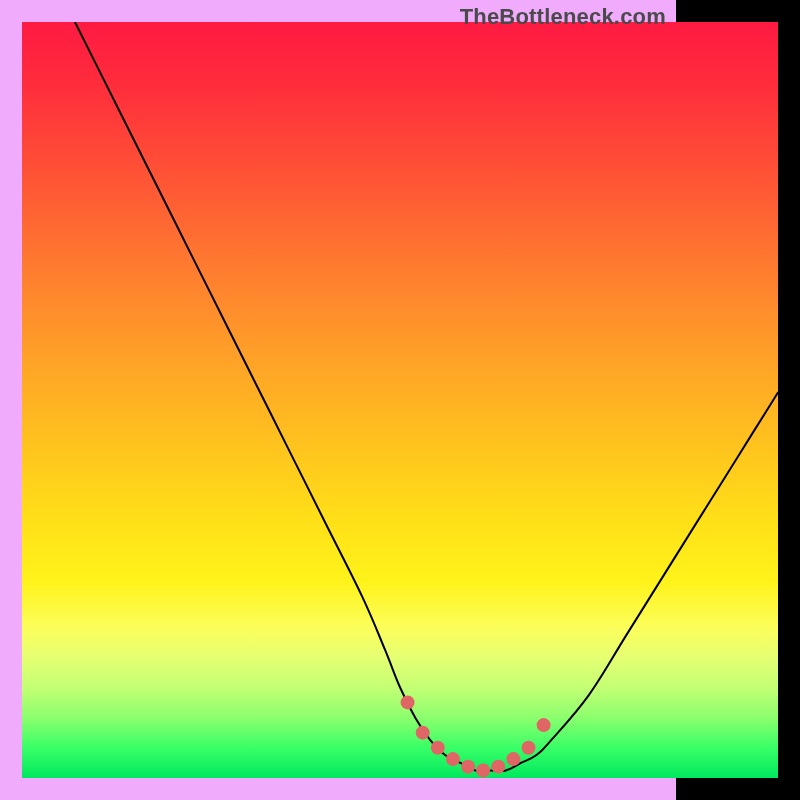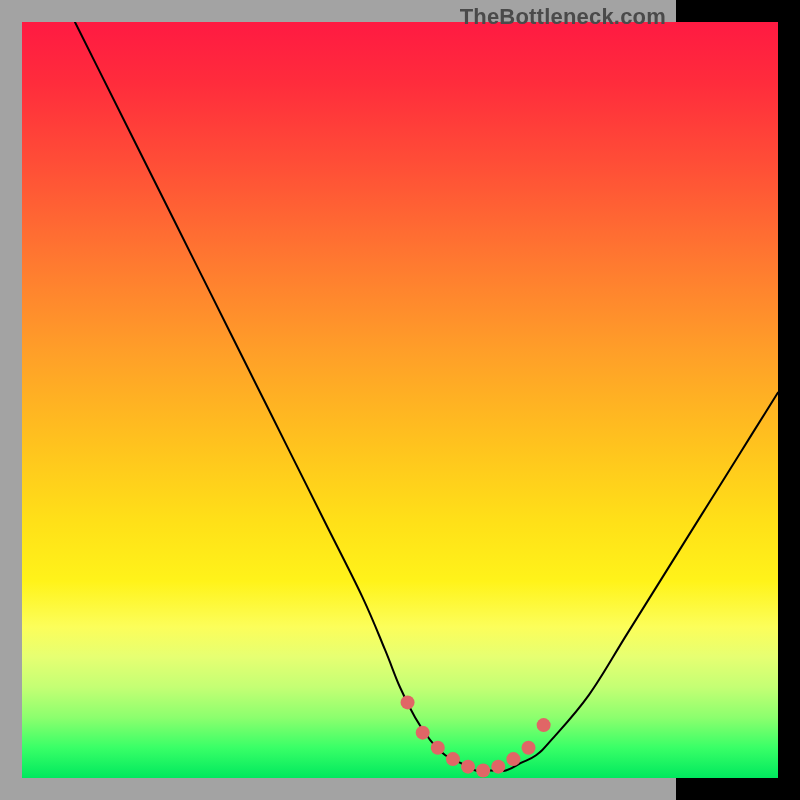--- a/index.html
+++ b/index.html
@@ -8,21 +8,21 @@
     width: 800px;
     height: 800px;
     background: #000;
     overflow: hidden;
     font-family: Arial, Helvetica, sans-serif;
   }
   .stage {
     position: relative;
     width: 676px;
     height: 800px;
-    background: #a3a3a3;
+    background: #f0abfc;
   }
   .plot {
     position: absolute;
     left: 22px;
     top: 22px;
     width: 756px;
     height: 756px;
     background: linear-gradient(to bottom,
       #ff1a42 0%,
       #ff2c3c 8%,

